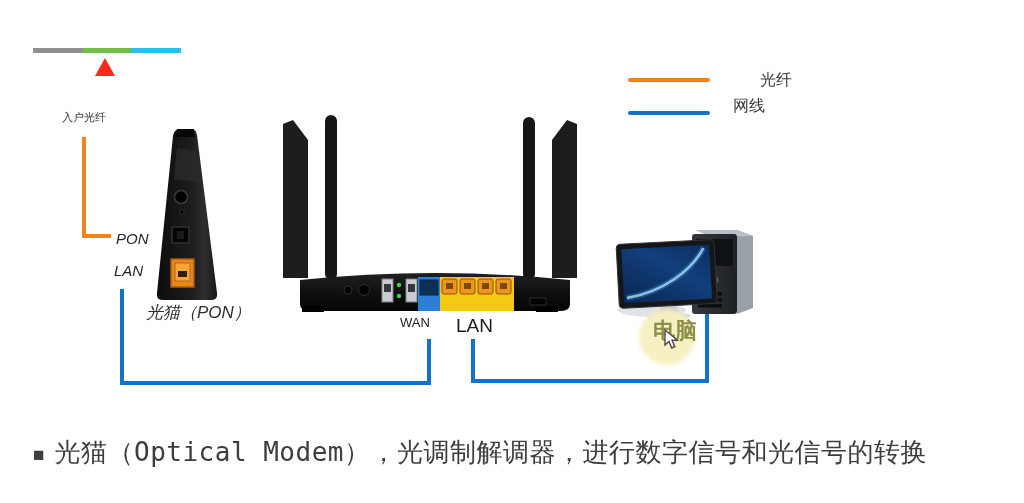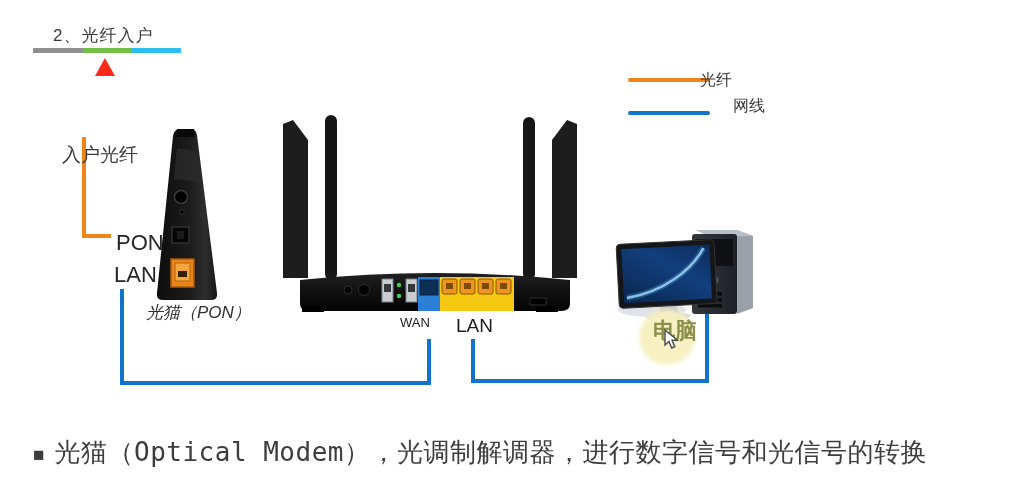--- a/index.html
+++ b/index.html
@@ -1,46 +1,45 @@
 <!DOCTYPE html>
 <html><head>
 <meta charset="utf-8">
 <style>
   html,body{margin:0;padding:0;background:#fff;}
   .canvas{position:relative;width:1024px;height:503px;background:#ffffff;overflow:hidden;
           font-family:"Liberation Sans","DejaVu Sans",sans-serif;}
   .abs{position:absolute;}
   .title{left:53px;top:24px;font-size:17px;color:#3a3a3a;letter-spacing:1px;}
   .lbl{color:#3a3a3a;}
-  .incoming-fiber{left:62px;top:110px;font-size:19px;margin-top:32px;}
-  .port-lbl{font-size:22px;color:#252525;}
+  .incoming-fiber{left:62px;top:110px;font-size:11px;}
+  .port-lbl{font-size:15px;color:#252525;font-style:italic;}
   .pon-lbl{left:116px;top:230px;}
   .lan-lbl{left:114px;top:262px;}
   .modem-caption{left:146px;top:301px;font-size:17px;color:#2e2e2e;font-style:italic;}
   .wan-lbl{left:400px;top:315px;font-size:13px;color:#1c1c1c;}
   .rlan-lbl{left:456px;top:315px;font-size:19px;color:#1c1c1c;}
   .legend-label{font-size:16px;color:#3a3a3a;}
-  .legend-fiber-label{left:700px;top:70px;}
+  .legend-fiber-label{left:760px;top:70px;}
   .legend-eth-label{left:733px;top:96px;}
   .pc-label{left:653px;top:316px;font-size:22px;font-weight:bold;}
   .highlight{left:639px;top:309px;width:56px;height:56px;border-radius:50%;
              filter:blur(2px);opacity:.95;}
   .footnote{left:33px;top:438px;display:flex;align-items:flex-start;width:970px;}
   .footnote .bullet{font-size:19px;color:#3d3d3d;margin:7px 10px 0 0;line-height:1;}
   .footnote .txt{font-size:26px;line-height:1.15;color:#3d3d3d;letter-spacing:.5px;
                  font-family:"DejaVu Sans Mono","Liberation Mono",monospace;text-align:center;}
   .watermark{right:12px;top:477px;font-size:15px;color:#c9c9c9;}
   svg{display:block;}
 </style>
 </head>
 <body>
 
 <div class="canvas">
 
-  <div class="abs title">2、光纤入户</div>
   <svg class="abs" style="left:33px;top:46px;" width="150" height="34" viewBox="0 0 150 34">
     <rect x="0" y="2" width="50" height="5" fill="#909090"></rect>
     <rect x="50" y="2" width="48" height="5" fill="#71BF44"></rect>
     <rect x="98" y="2" width="50" height="5" fill="#2CBEF0"></rect>
     <polygon points="72,12 82,30 62,30" fill="#FA2B1A"></polygon>
   </svg>
 
   <svg class="abs" style="left:628px;top:76px;" width="82" height="8" viewBox="0 0 82 8">
     <line x1="2" y1="4" x2="80" y2="4" stroke-width="4" stroke-linecap="round" stroke="#F08419"></line>
   </svg>

